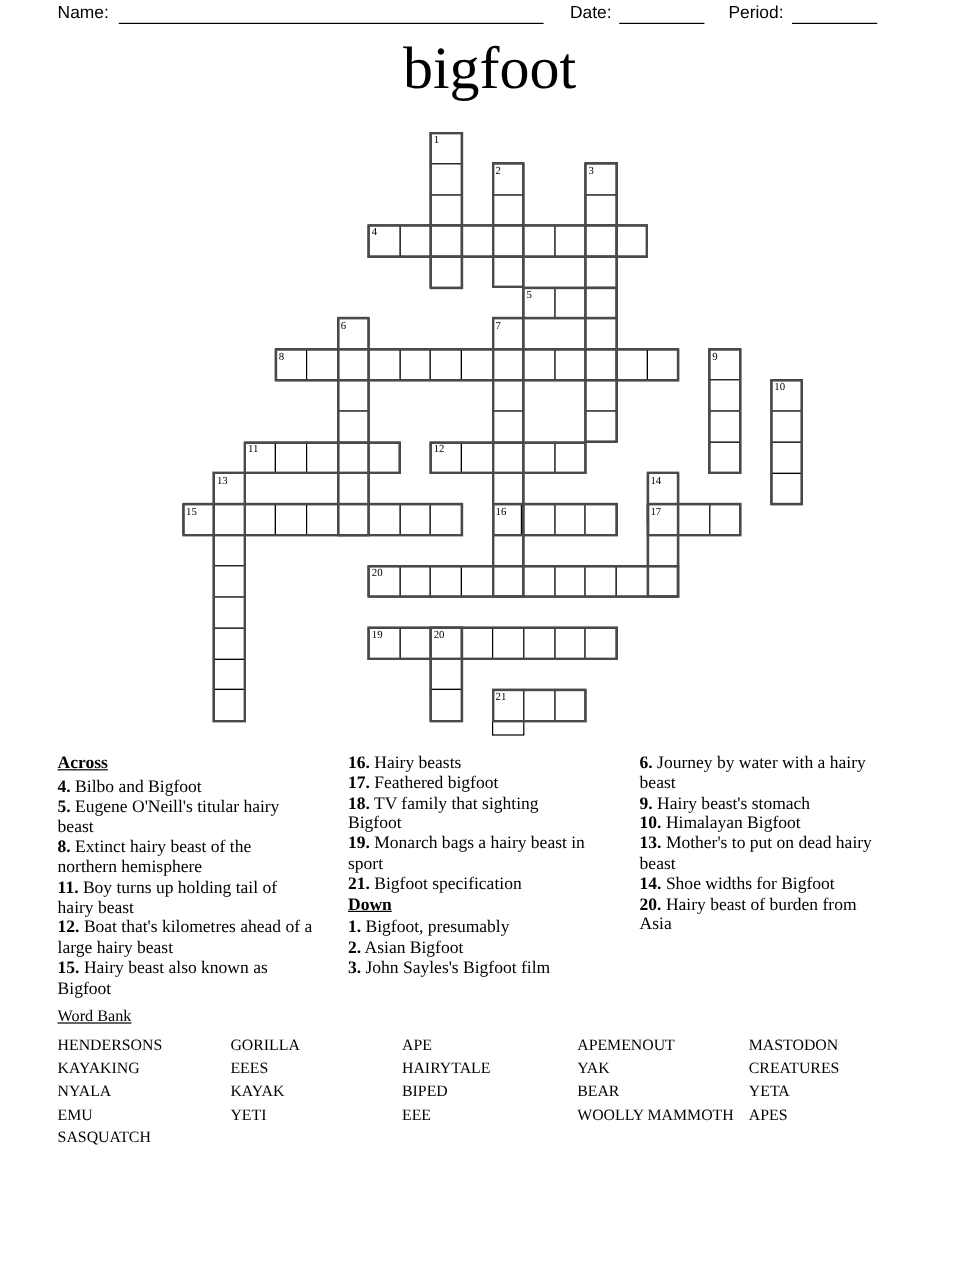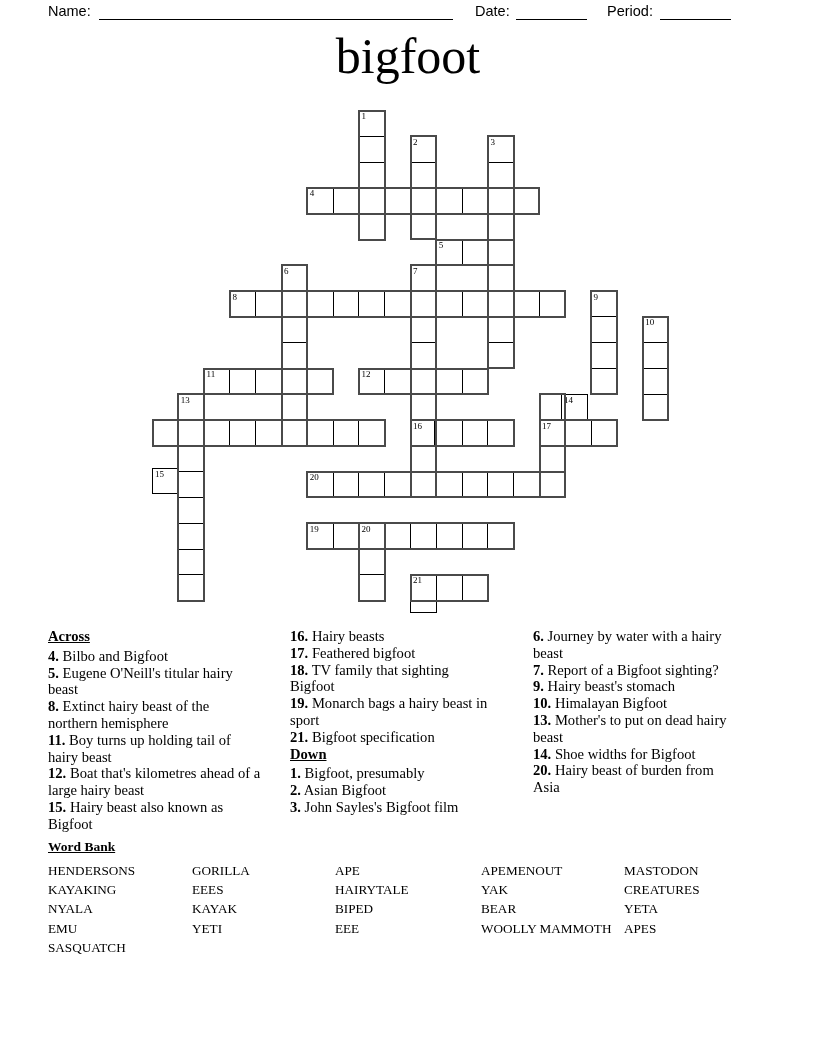--- a/index.html
+++ b/index.html
@@ -28,21 +28,21 @@
   .clue-col{position:absolute;top:628px;font-size:14.6px;line-height:16.8px;}
   .clue-col-0{left:48px;width:213px;}
   .clue-col-1{left:290px;width:205px;}
   .clue-col-2{left:533px;width:206px;}
   .clue{margin:0;}
   .clue-head{font-weight:bold;text-decoration:underline;margin:0 0 3px 0;}
   .cn{font-weight:bold;}
 
   
   #wordbank{position:absolute;left:48px;top:839px;width:740px;height:120px;}
-  .wb-head{font-weight:bold;text-decoration:underline;font-size:13.5px;}
+  .wb-head{font-weight:normal;text-decoration:underline;font-size:13.5px;}
   .wb-col{position:absolute;top:22px;}
   .wb-col-0{left:0;}
   .wb-col-1{left:144px;}
   .wb-col-2{left:287px;}
   .wb-col-3{left:433px;}
   .wb-col-4{left:576px;}
   .wb-item{font-size:13.2px;line-height:19.2px;white-space:nowrap;}
 </style>
 </head>
 <body>
@@ -156,29 +156,29 @@
       <div class="cell" style="left: 177.8px; top: 393.8px; width: 26.8px; height: 26.8px;">
         <span class="cellnum">13</span>
       </div>
       <div class="cell" style="left: 177.8px; top: 419.6px; width: 26.8px; height: 26.8px;"></div>
       <div class="cell" style="left: 177.8px; top: 445.4px; width: 26.8px; height: 26.8px;"></div>
       <div class="cell" style="left: 177.8px; top: 471.2px; width: 26.8px; height: 26.8px;"></div>
       <div class="cell" style="left: 177.8px; top: 497px; width: 26.8px; height: 26.8px;"></div>
       <div class="cell" style="left: 177.8px; top: 522.8px; width: 26.8px; height: 26.8px;"></div>
       <div class="cell" style="left: 177.8px; top: 548.6px; width: 26.8px; height: 26.8px;"></div>
       <div class="cell" style="left: 177.8px; top: 574.4px; width: 26.8px; height: 26.8px;"></div>
-      <div class="cell" style="left: 561px; top: 393.8px; width: 26.8px; height: 44px;">
+      <div class="cell" style="left: 539px; top: 393.8px; width: 26.8px; height: 44px;">
         <span class="cellnum">14</span>
       </div>
       <div class="cell" style="left: 539px; top: 419.6px; width: 26.8px; height: 26.8px;">
         <span class="cellnum">17</span>
       </div>
       <div class="cell" style="left: 539px; top: 445.4px; width: 26.8px; height: 26.8px;"></div>
       <div class="cell" style="left: 539px; top: 471.2px; width: 26.8px; height: 26.8px;"></div>
-      <div class="cell" style="left: 152px; top: 419.6px; width: 26.8px; height: 26.8px; margin-top: 48px;">
+      <div class="cell" style="left: 152px; top: 419.6px; width: 26.8px; height: 26.8px;">
         <span class="cellnum">15</span>
       </div>
       <div class="cell" style="left: 203.6px; top: 419.6px; width: 26.8px; height: 26.8px;"></div>
       <div class="cell" style="left: 229.4px; top: 419.6px; width: 26.8px; height: 26.8px;"></div>
       <div class="cell" style="left: 255.2px; top: 419.6px; width: 26.8px; height: 26.8px;"></div>
       <div class="cell" style="left: 306.8px; top: 419.6px; width: 26.8px; height: 26.8px;"></div>
       <div class="cell" style="left: 332.6px; top: 419.6px; width: 26.8px; height: 26.8px;"></div>
       <div class="cell" style="left: 358.4px; top: 419.6px; width: 26.8px; height: 26.8px;"></div>
       <div class="cell" style="left: 435.8px; top: 419.6px; width: 26.8px; height: 26.8px;"></div>
       <div class="cell" style="left: 461.6px; top: 419.6px; width: 26.8px; height: 26.8px;"></div>
@@ -252,21 +252,20 @@
       <p class="clue"><span class="cn">18.</span><span> TV family that sighting Bigfoot</span></p>
       <p class="clue"><span class="cn">19.</span><span> Monarch bags a hairy beast in sport</span></p>
       <p class="clue"><span class="cn">21.</span><span> Bigfoot specification</span></p>
       <div class="clue-head">Down</div>
       <p class="clue"><span class="cn">1.</span><span> Bigfoot, presumably</span></p>
       <p class="clue"><span class="cn">2.</span><span> Asian Bigfoot</span></p>
       <p class="clue"><span class="cn">3.</span><span> John Sayles's Bigfoot film</span></p>
     </div>
   <div class="clue-col clue-col-2" id="clue-col-2">
       <p class="clue"><span class="cn">6.</span><span> Journey by water with a hairy beast</span></p>
-      <p class="clue"><span class="cn">7.</span><span> Report of a Bigfoot sighting?</span></p>
       <p class="clue"><span class="cn">9.</span><span> Hairy beast's stomach</span></p>
       <p class="clue"><span class="cn">10.</span><span> Himalayan Bigfoot</span></p>
       <p class="clue"><span class="cn">13.</span><span> Mother's to put on dead hairy beast</span></p>
       <p class="clue"><span class="cn">14.</span><span> Shoe widths for Bigfoot</span></p>
       <p class="clue"><span class="cn">20.</span><span> Hairy beast of burden from Asia</span></p>
     </div>
 
   <div id="wordbank">
     <div class="wb-head">Word Bank</div>
   <div class="wb-col wb-col-1">

